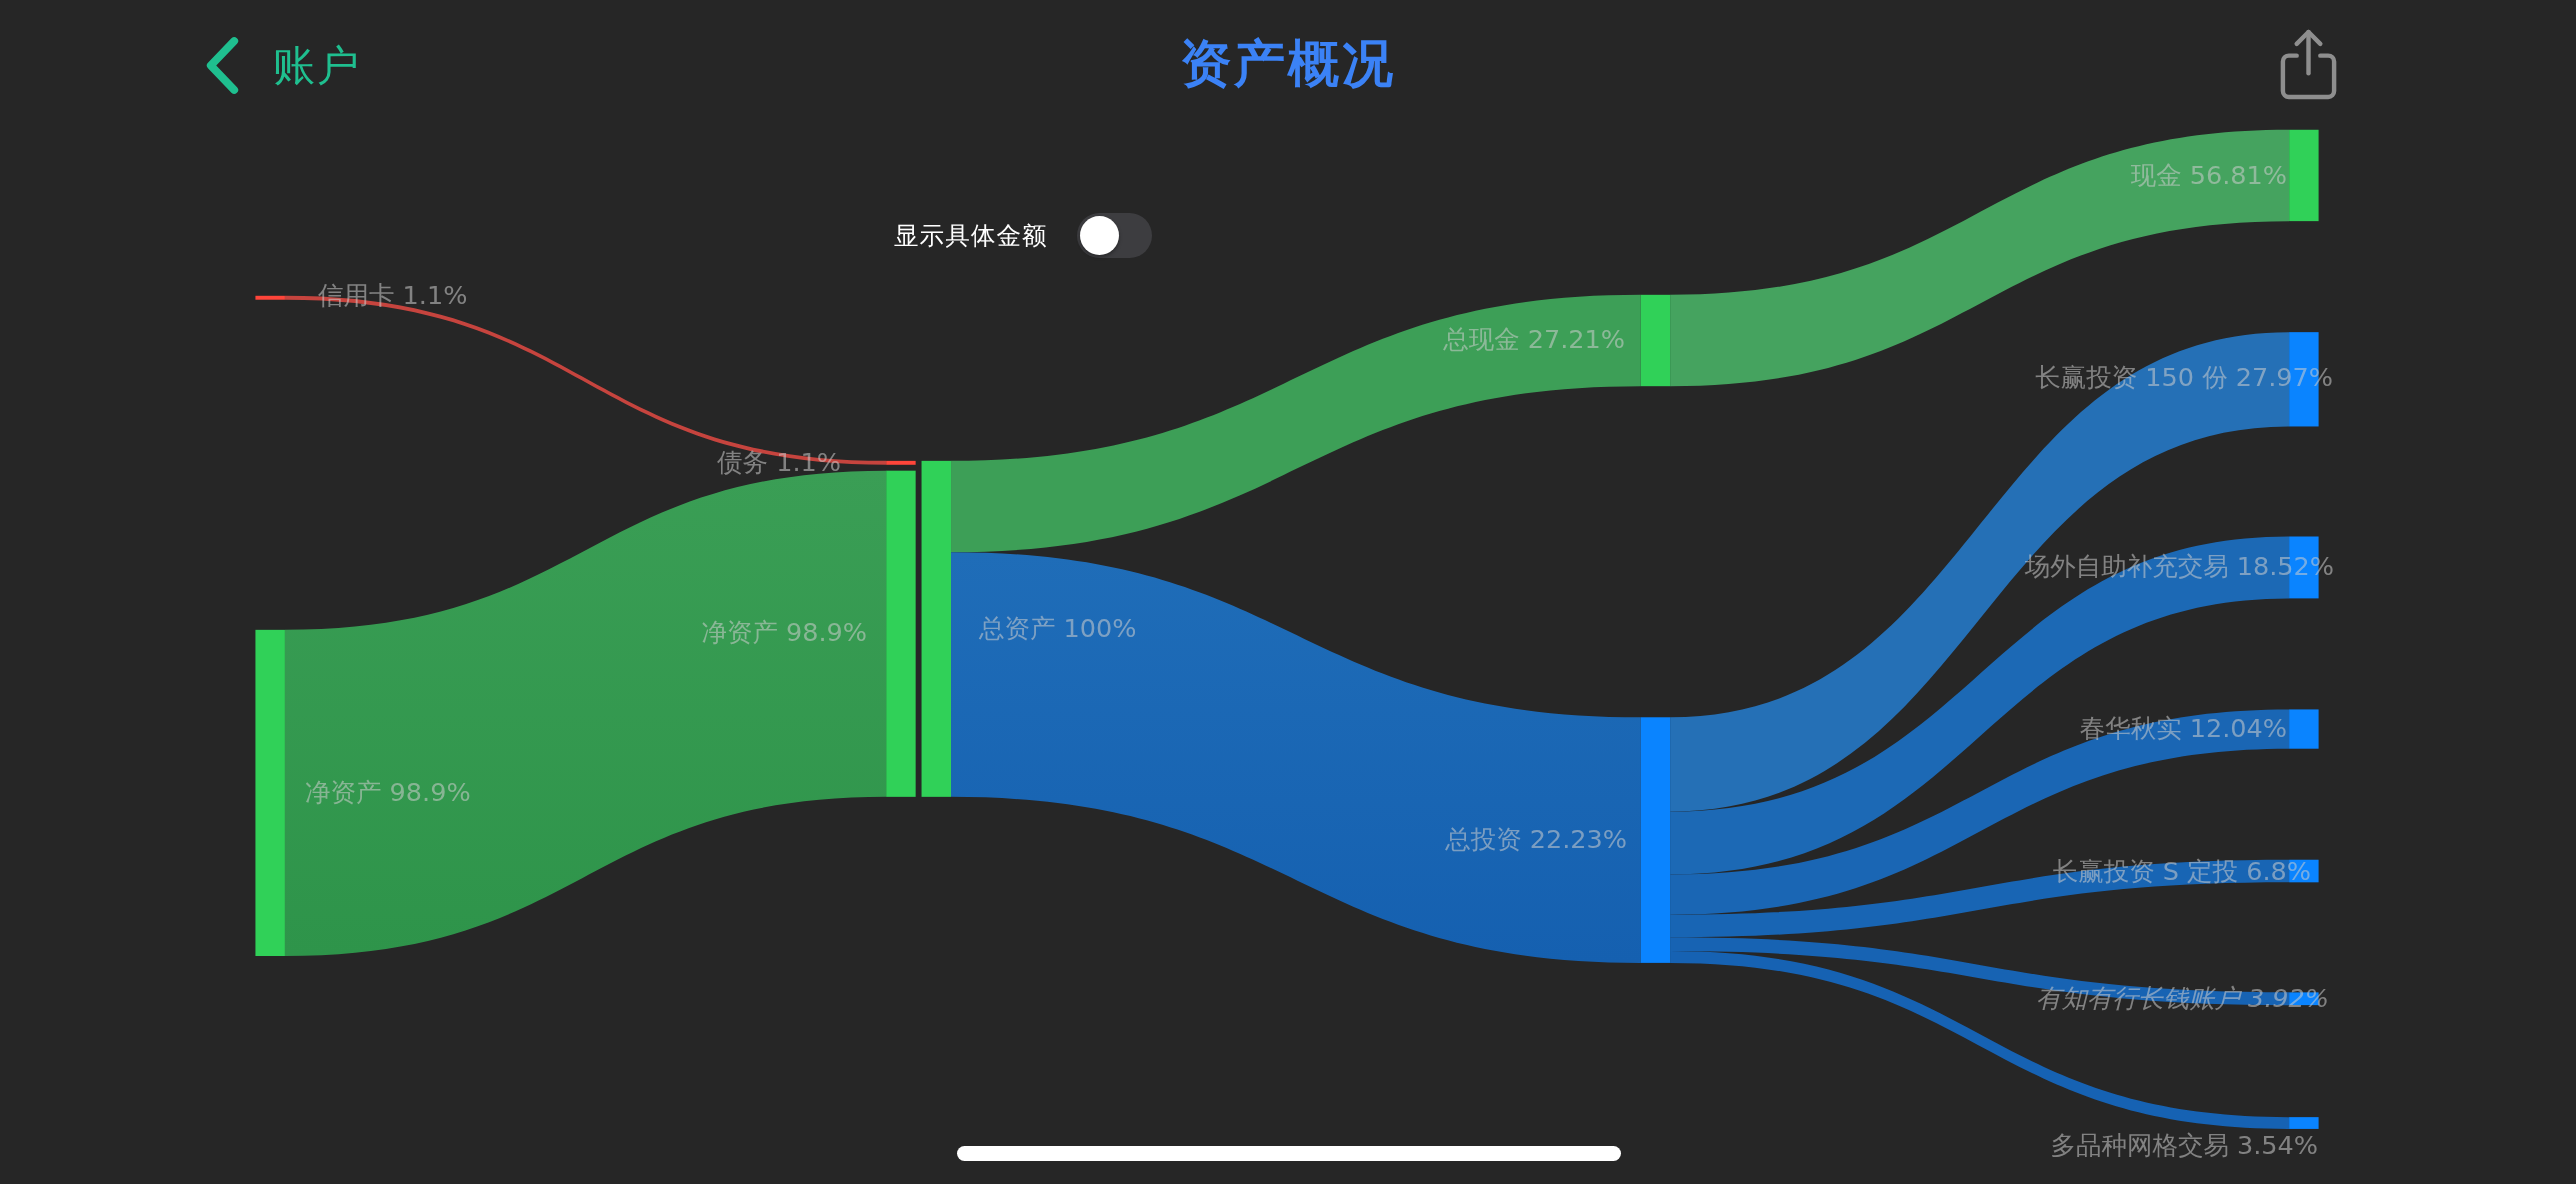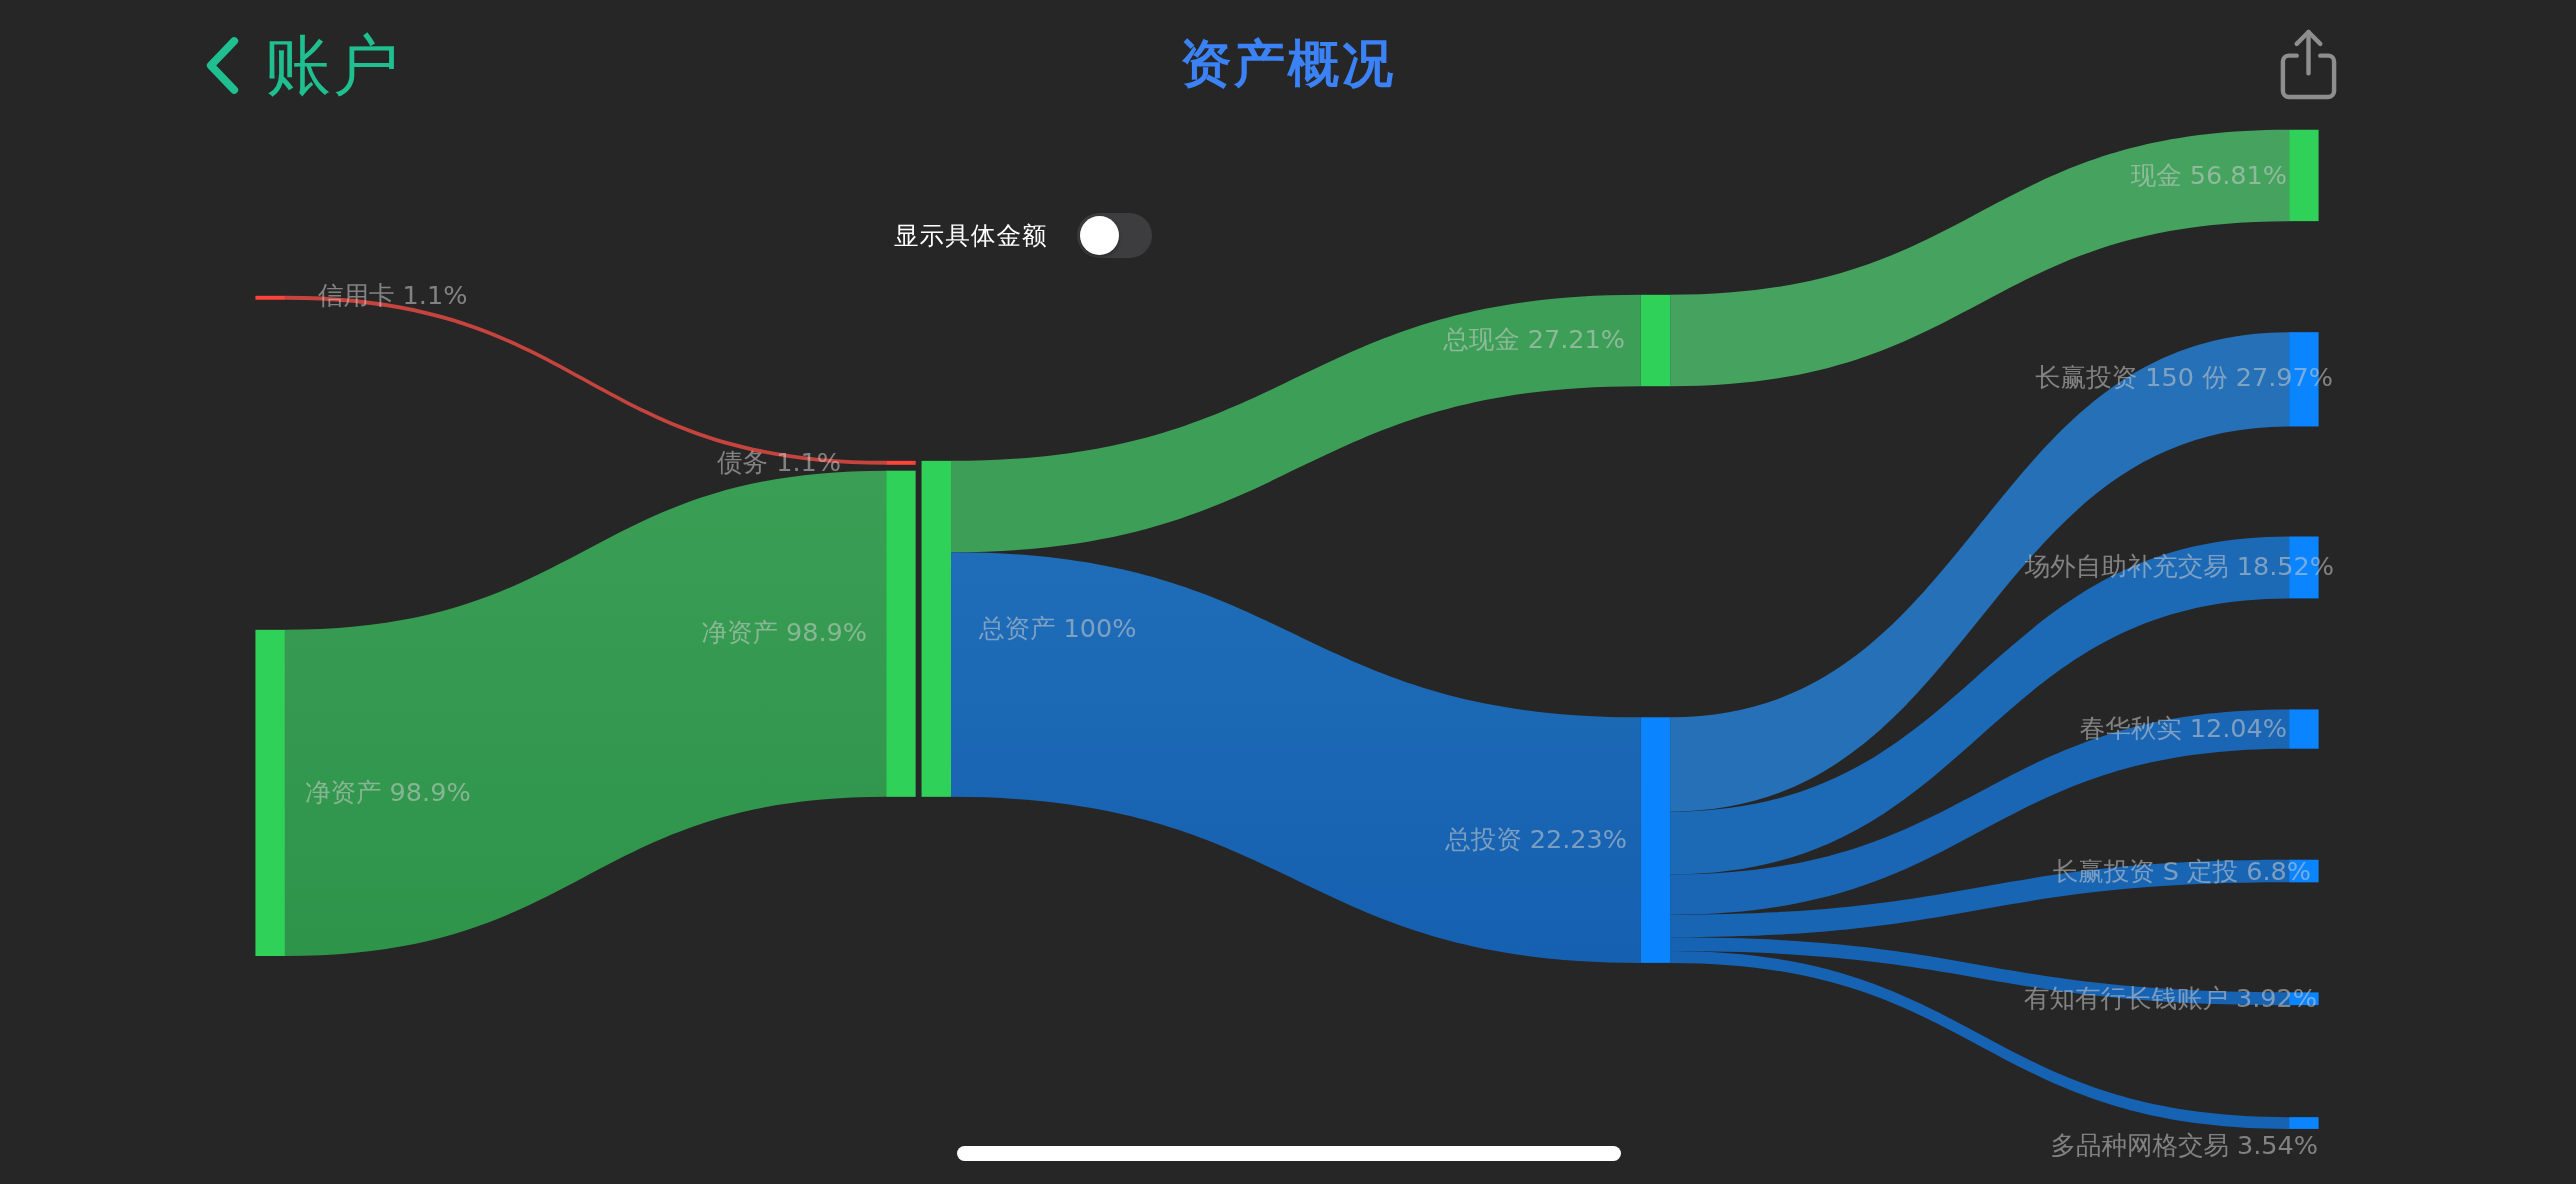--- a/index.html
+++ b/index.html
@@ -8,21 +8,21 @@
     background:#262626;
     font-family:"DejaVu Sans","Liberation Sans",sans-serif;
     position:relative;
   }
   .nav-back {
     position:absolute; left:201px; top:31px; height:69px;
     display:flex; align-items:center; cursor:pointer;
     color:#1fbf8f;
   }
   .nav-back svg { width:43px; height:61px; }
-  .nav-back .label { font-size:66px; margin-left:21px; letter-spacing:2px; }
+  .nav-back .label { font-size:42px; margin-left:29px; letter-spacing:2px; }
   .title {
     position:absolute; left:0; right:0; top:29.5px; text-align:center;
     color:#3b82f6; font-size:51px; font-weight:bold; letter-spacing:2.9px;
   }
   .share-btn {
     position:absolute; left:2277px; top:25.5px; width:63px; height:77px; cursor:pointer;
   }
   .toggle-row {
     position:absolute; left:849px; top:208px; height:55px;
     display:flex; align-items:center;margin-left:45px;
@@ -118,17 +118,17 @@
 <div class="lbl" style="right:1735px; top:450px;text-align:right;">债务 1.1%</div>
 <div class="lbl" style="right:1709px; top:620px;">净资产 98.9%</div>
 <div class="lbl" style="left:979px; top:616px;">总资产 100%</div>
 <div class="lbl" style="right:951px; top:327px;">总现金 27.21%</div>
 <div class="lbl" style="right:949px; top:827px;">总投资 22.23%</div>
 <div class="lbl" style="right:289px; top:163px;">现金 56.81%</div>
 <div class="lbl" style="right:243px; top:365px;">长赢投资 150 份 27.97%</div>
 <div class="lbl" style="right:242px; top:554px;">场外自助补充交易 18.52%</div>
 <div class="lbl" style="right:289px; top:716px;">春华秋实 12.04%</div>
 <div class="lbl" style="right:265px; top:859px;">长赢投资 S 定投 6.8%</div>
-<div class="lbl" style="right:259px; top:986px;">有知有行长钱账户 3.92%</div>
+<div class="lbl" style="right:247px; top:986px;font-style:italic;">有知有行长钱账户 3.92%</div>
 <div class="lbl" style="right:258px; top:1133px;">多品种网格交易 3.54%</div>
 
 <div class="home-indicator"></div>
 
 
 </body></html>

